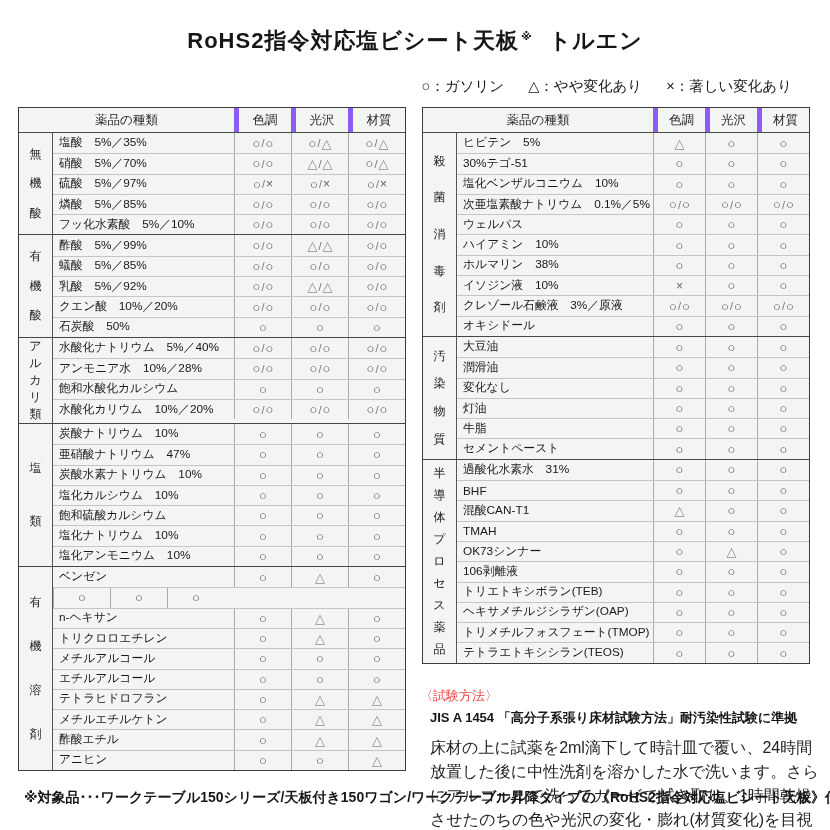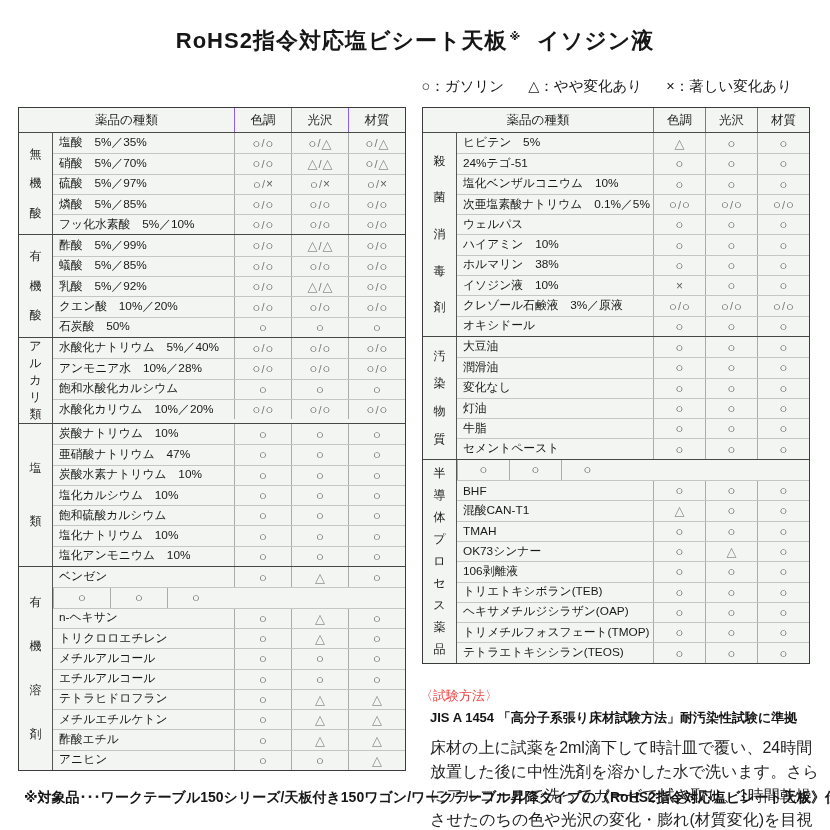--- a/index.html
+++ b/index.html
@@ -12,21 +12,21 @@
   .legend{position:absolute;top:77px;right:38px;display:flex;gap:24px;
           font-size:14.5px;color:#161616;white-space:nowrap;}
   .chem-table{position:absolute;top:107px;width:388px;box-sizing:border-box;
               border:1.4px solid #3c3c3c;background:#f3f5f2;}
   #left-table{left:18px;}
   #right-table{left:422px;}
   .thead{display:flex;height:24px;border-bottom:1.2px solid #4a4a4a;align-items:stretch;}
   .th{display:flex;align-items:center;justify-content:center;font-size:12.5px;color:#222;}
   .th-name{flex:1;}
   .th-sym,.cell-sym{box-sizing:border-box;}
-  .th-sym{border-left:1px solid #8b5cf6;}
+  .th-sym{border-left:5px solid #8b5cf6;}
   .tbl-left .sym{width:57px;}
   .tbl-right .sym{width:52px;}
   .group{display:flex;}
   .group + .group{border-top:1.1px solid #474747;}
   .glabel{width:34px;box-sizing:border-box;border-right:1px solid #555;
           display:flex;flex-direction:column;justify-content:space-evenly;align-items:center;
           font-size:12px;color:#222;}
   .rows{flex:1;display:flex;flex-direction:column;}
   .row{display:flex;height:20.3px;box-sizing:border-box;}
   .row + .row{border-top:1px solid #c3c6c2;}
@@ -42,21 +42,21 @@
   .notes-heading{font-size:13px;color:#ef4444;}
   .notes-standard{font-size:13px;font-weight:bold;margin:4px 0 0 10px;color:#161616;}
   .notes-desc{font-size:16px;line-height:1.5;margin:9px 0 0 10px;color:#232323;}
   .footer{position:absolute;left:24px;top:789px;font-size:14px;font-weight:bold;
           color:#161616;white-space:nowrap;}
 </style>
 </head>
 <body>
 
 <div class="title">
-  <span>RoHS2指令対応塩ビシート天板</span><span class="note-mark">※</span><span class="suffix">イソジン液</span>
+  <span>RoHS2指令対応塩ビシート天板</span><span class="note-mark">※</span><span class="suffix">トルエン</span>
 </div>
 
 <div class="legend">
   <span>○：ガソリン</span>
   <span>△：やや変化あり</span>
   <span>×：著しい変化あり</span>
 </div>
 
 <div id="left-table" class="chem-table tbl-left">
     <div class="thead">
@@ -578,21 +578,21 @@
             <span class="c-tri">△</span>
           </div>
           <div class="cell-sym sym">
             <span class="c-circle">○</span>
           </div>
           <div class="cell-sym sym">
             <span class="c-circle">○</span>
           </div>
         </div>
         <div class="row">
-          <div class="cell-name">24%テゴ-51</div>
+          <div class="cell-name">30%テゴ-51</div>
           <div class="cell-sym sym">
             <span class="c-circle">○</span>
           </div>
           <div class="cell-sym sym">
             <span class="c-circle">○</span>
           </div>
           <div class="cell-sym sym">
             <span class="c-circle">○</span>
           </div>
         </div>
@@ -795,20 +795,21 @@
         <span>体</span>
         <span>プ</span>
         <span>ロ</span>
         <span>セ</span>
         <span>ス</span>
         <span>薬</span>
         <span>品</span>
       </div>
       <div class="rows">
         <div class="row">
+          <div class="cell-name">過酸化水素水　31%</div>
           <div class="cell-sym sym">
             <span class="c-circle">○</span>
           </div>
           <div class="cell-sym sym">
             <span class="c-circle">○</span>
           </div>
           <div class="cell-sym sym">
             <span class="c-circle">○</span>
           </div>
         </div>

